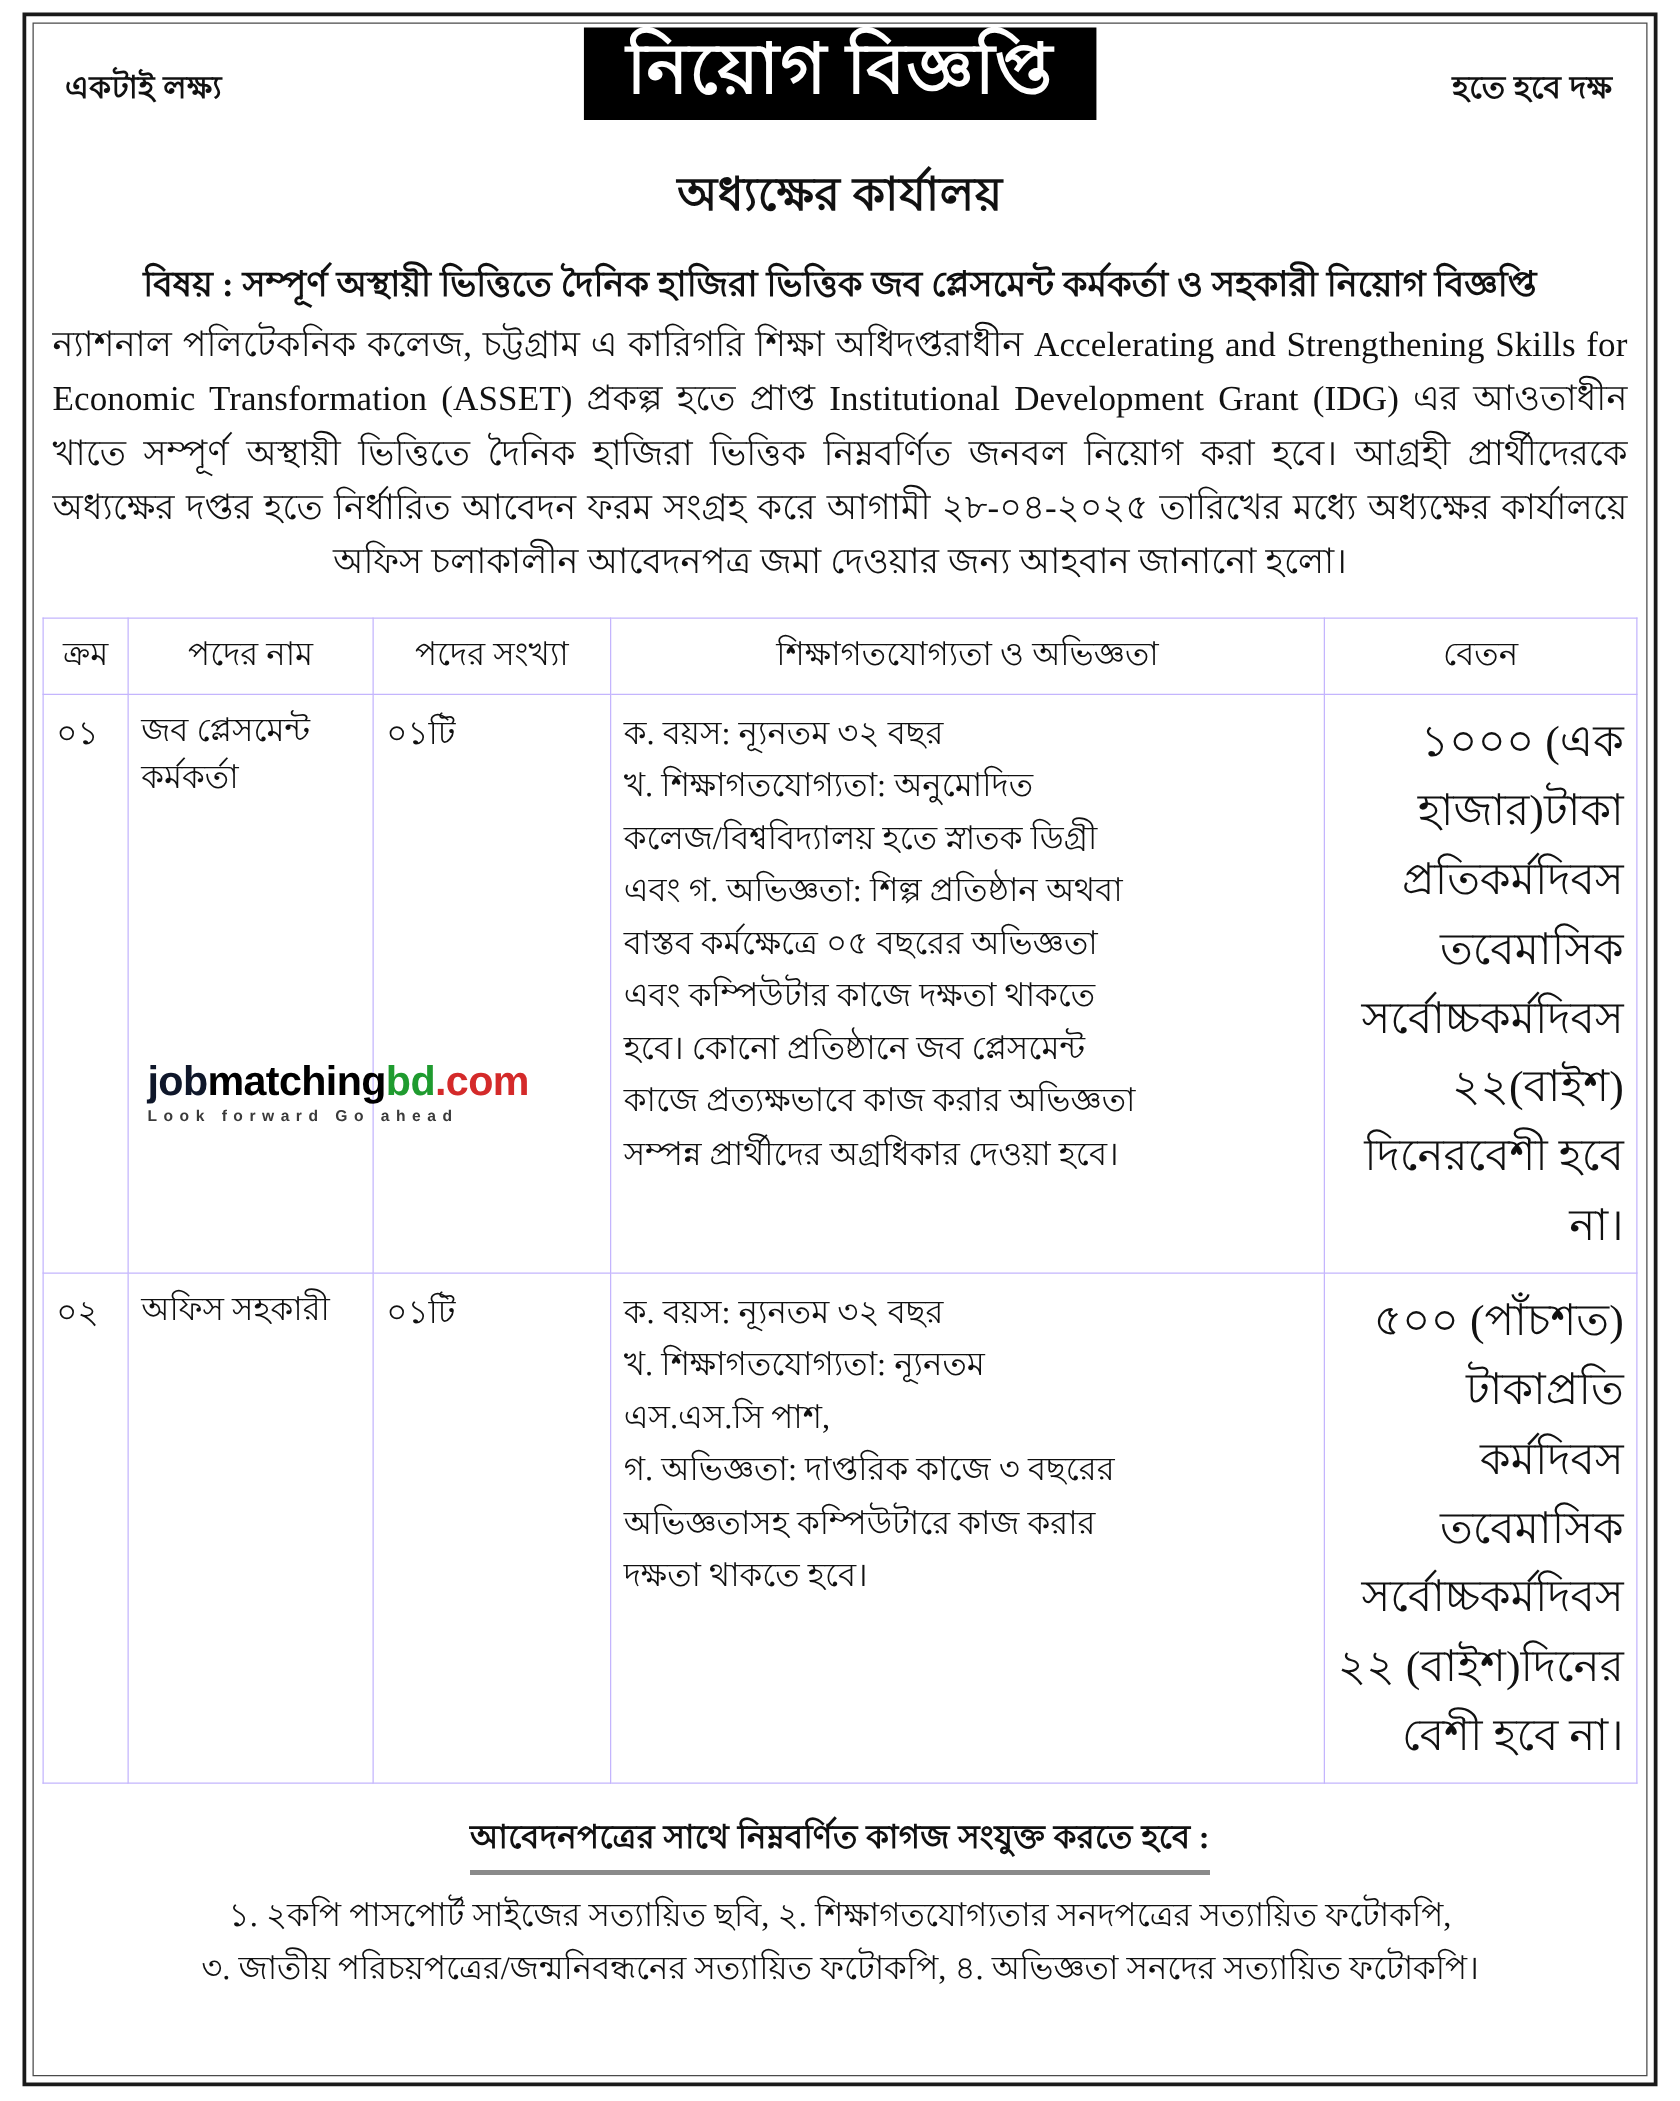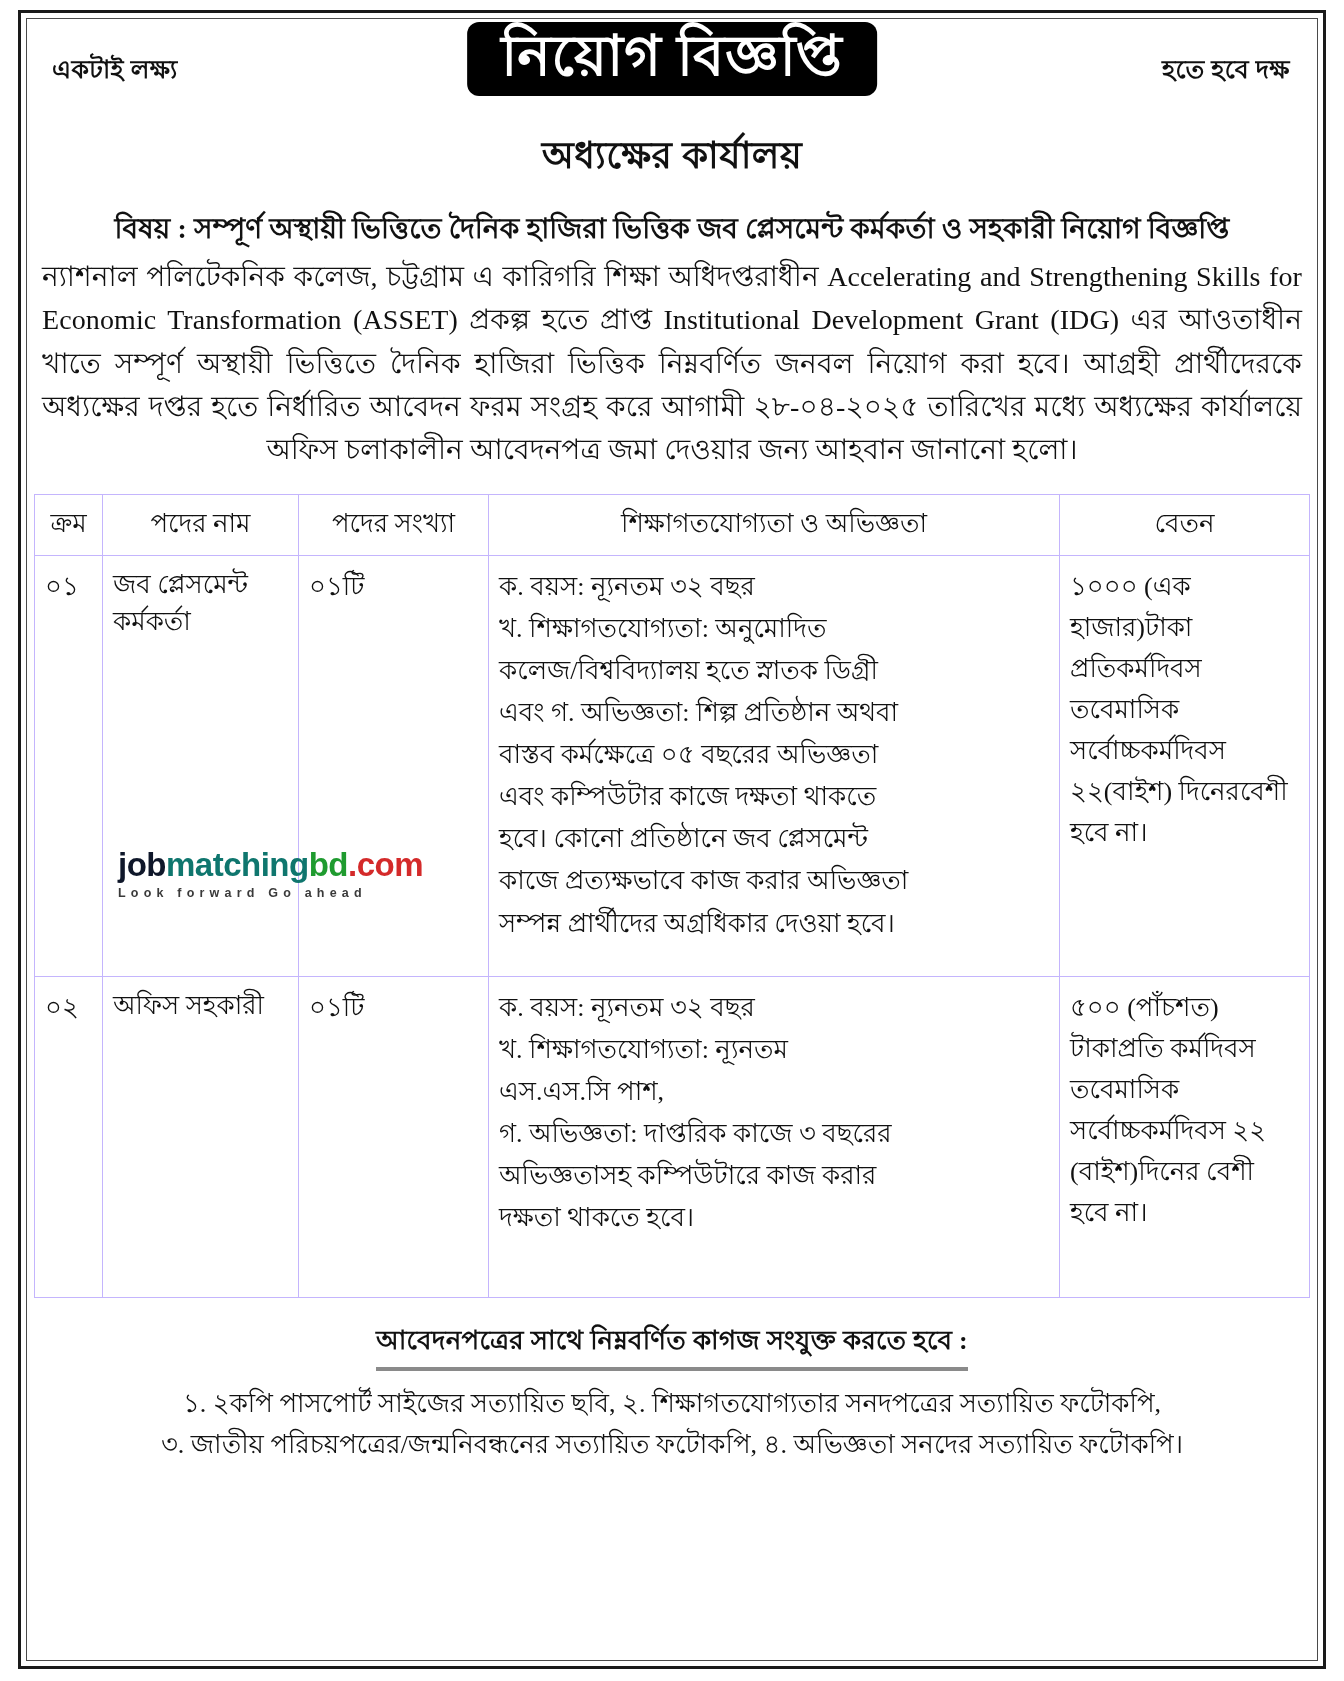--- a/index.html
+++ b/index.html
@@ -64,21 +64,20 @@
     transform: translateX(-50%);
     top: 0px;
     background: #000000;
     color: #ffffff;
     padding: 4px 34px 10px 34px;
     font-size: 56px;
     font-weight: bold;
     line-height: 1.08;
     white-space: nowrap;
     letter-spacing: 1px;
-    border-radius: 12px;
   }
 
   .office-line {
     text-align: center;
     font-size: 37px;
     font-weight: bold;
     margin-top: 4px;
     letter-spacing: 0.5px;
   }
 
@@ -181,23 +180,23 @@
   }
   td.c-qual {
     font-size: 26px;
     line-height: 1.62;
     padding-left: 26px;
     padding-right: 14px;
     padding-top: 16px;
   }
   td.c-qual .q-line { display: block; }
   td.c-pay {
-    font-size: 26px;
+    font-size: 35px;
     line-height: 1.58;
-    text-align: left;
+    text-align: right;
     vertical-align: middle;
     padding-left: 8px;
     padding-right: 8px;
   }
   .row1 td { height: 400px; }
   .row2 td { height: 300px; }
 
   
   .footer {
     margin-top: 22px;
@@ -228,21 +227,21 @@
     font-family: "Liberation Sans", sans-serif;
   }
   .wm-main {
     font-size: 33px;
     font-weight: bold;
     letter-spacing: -0.5px;
     white-space: nowrap;
     line-height: 1;
   }
   .wm-job { color: #0f172a; }
-  .wm-matching { color: #0f766e; }
+  .wm-matching { color: #000000; }
   .wm-bd { color: #1f9b2f; }
   .wm-dot { color: #d42a2a; }
   .wm-com { color: #d42a2a; }
   .wm-sub {
     margin-top: 5px;
     font-size: 12.5px;
     font-weight: bold;
     letter-spacing: 5.2px;
     color: #3a3a3a;
     white-space: nowrap;

